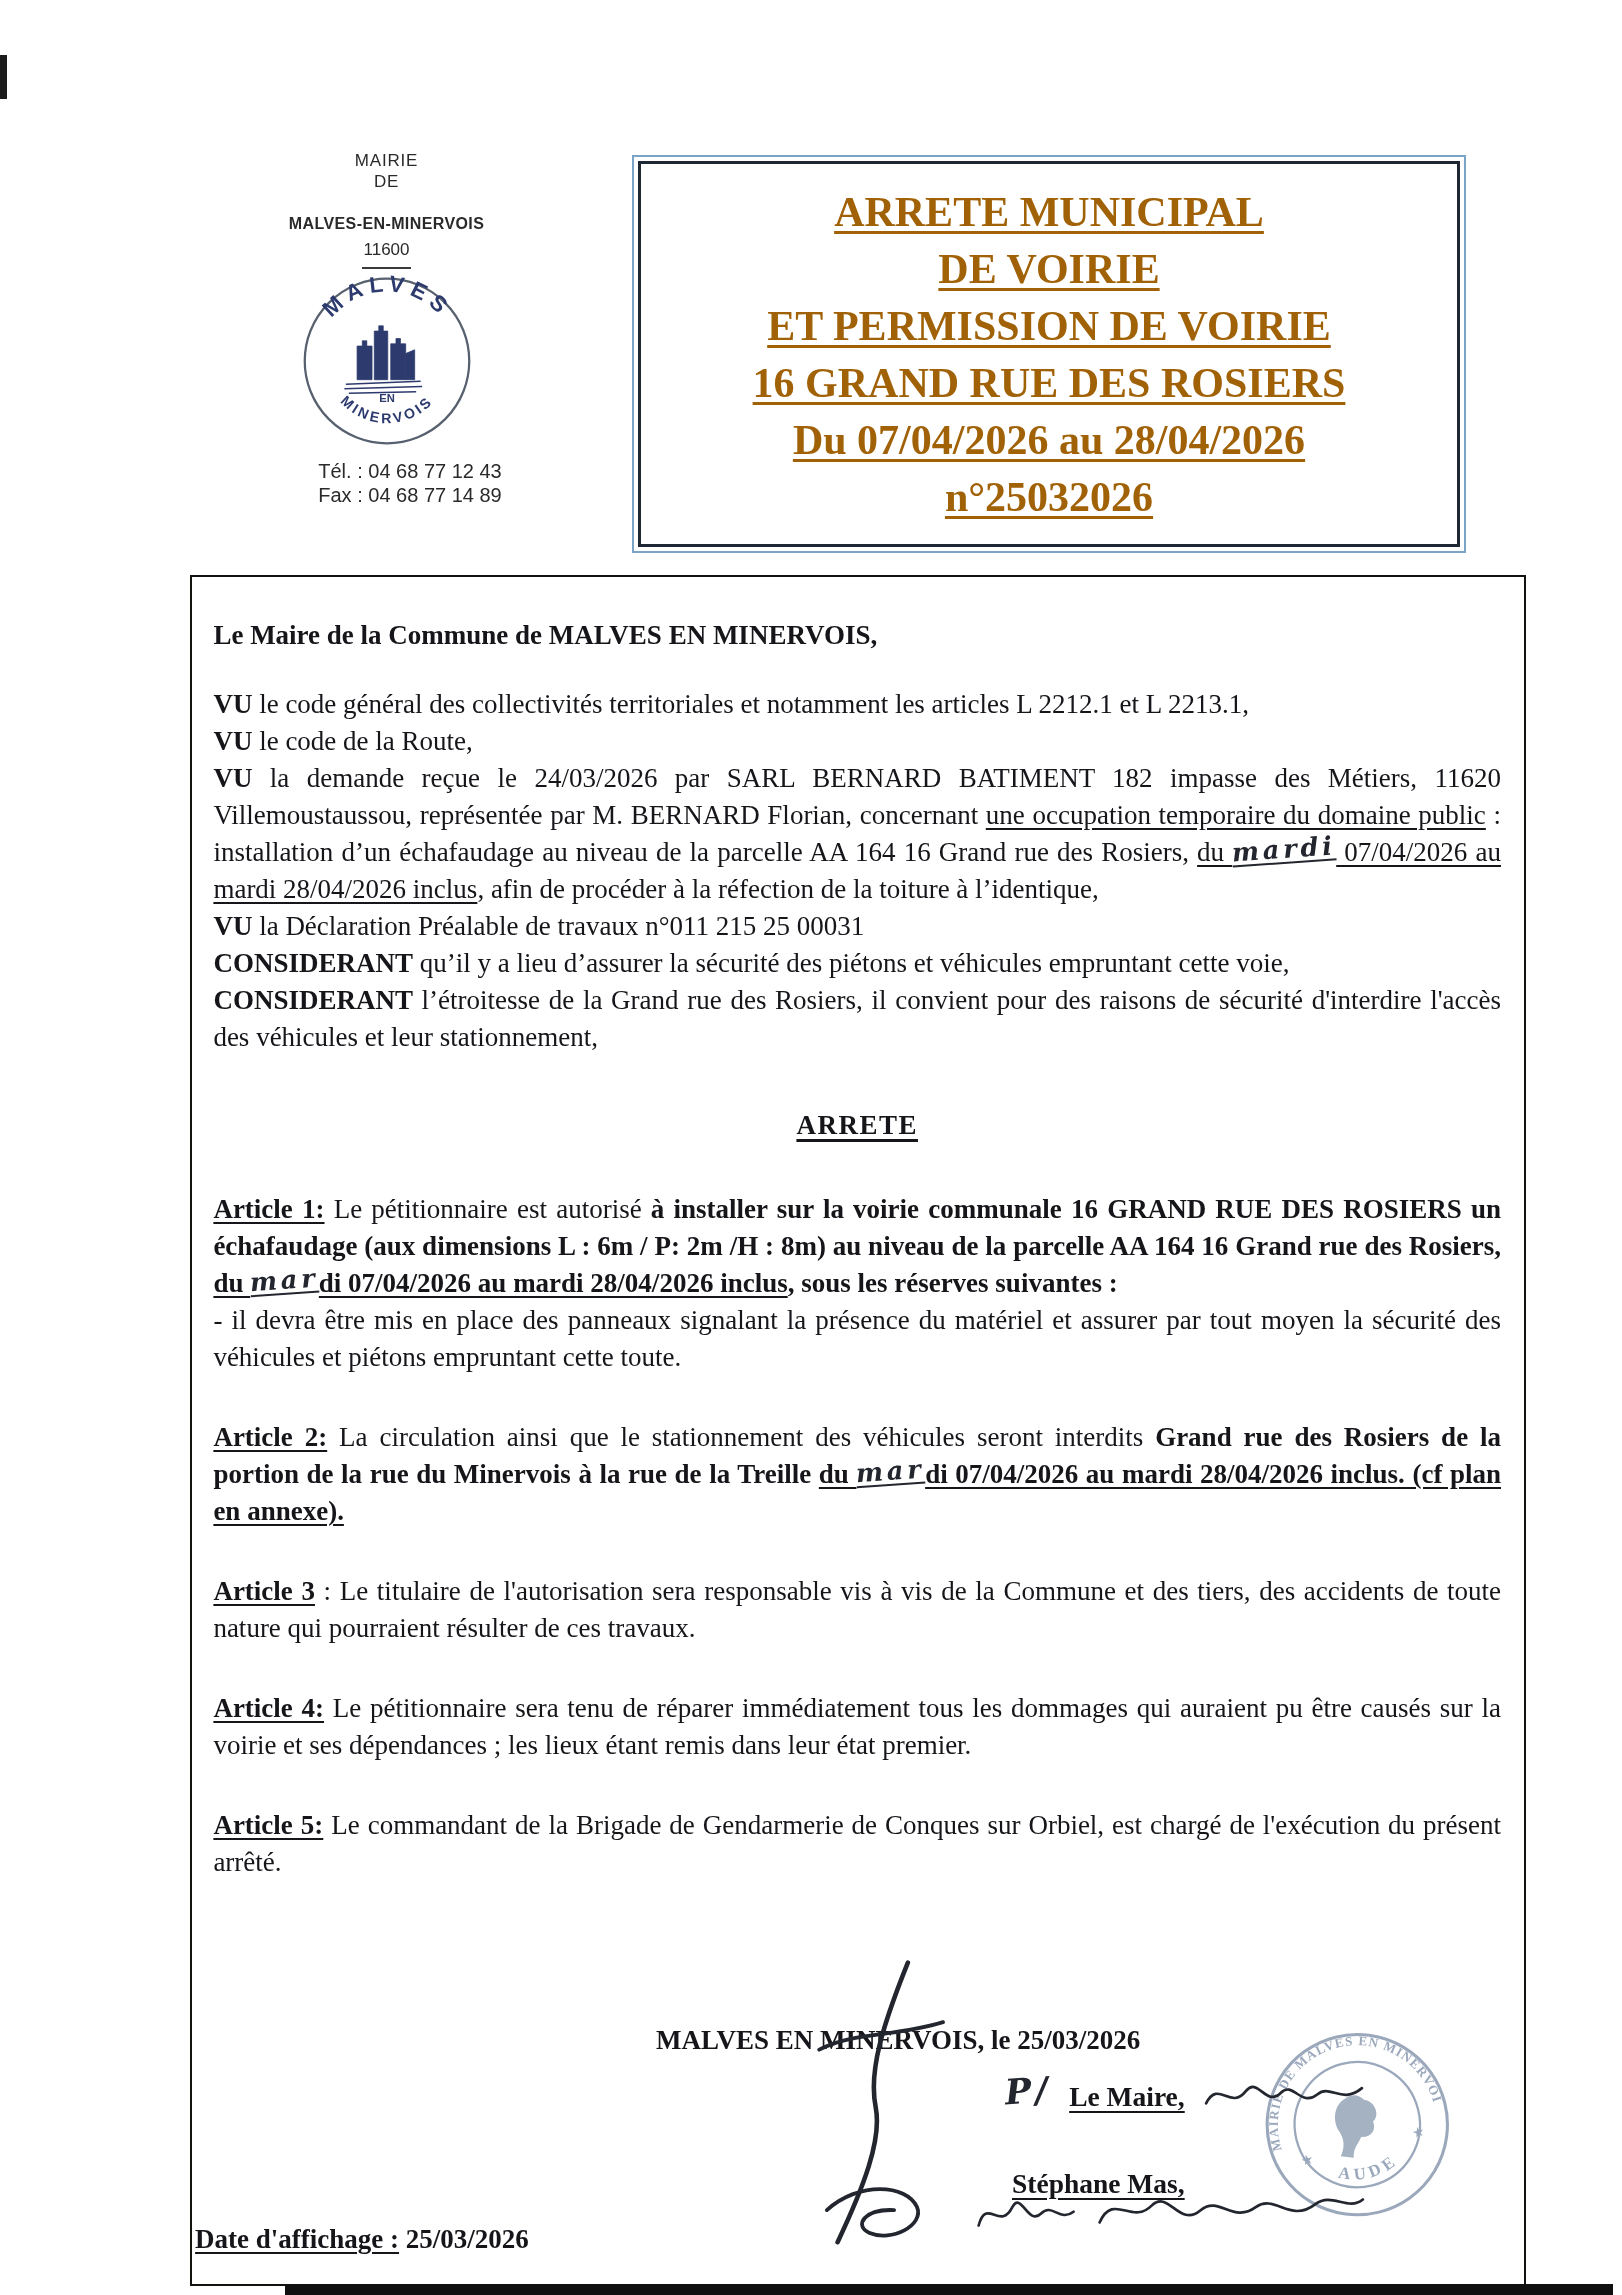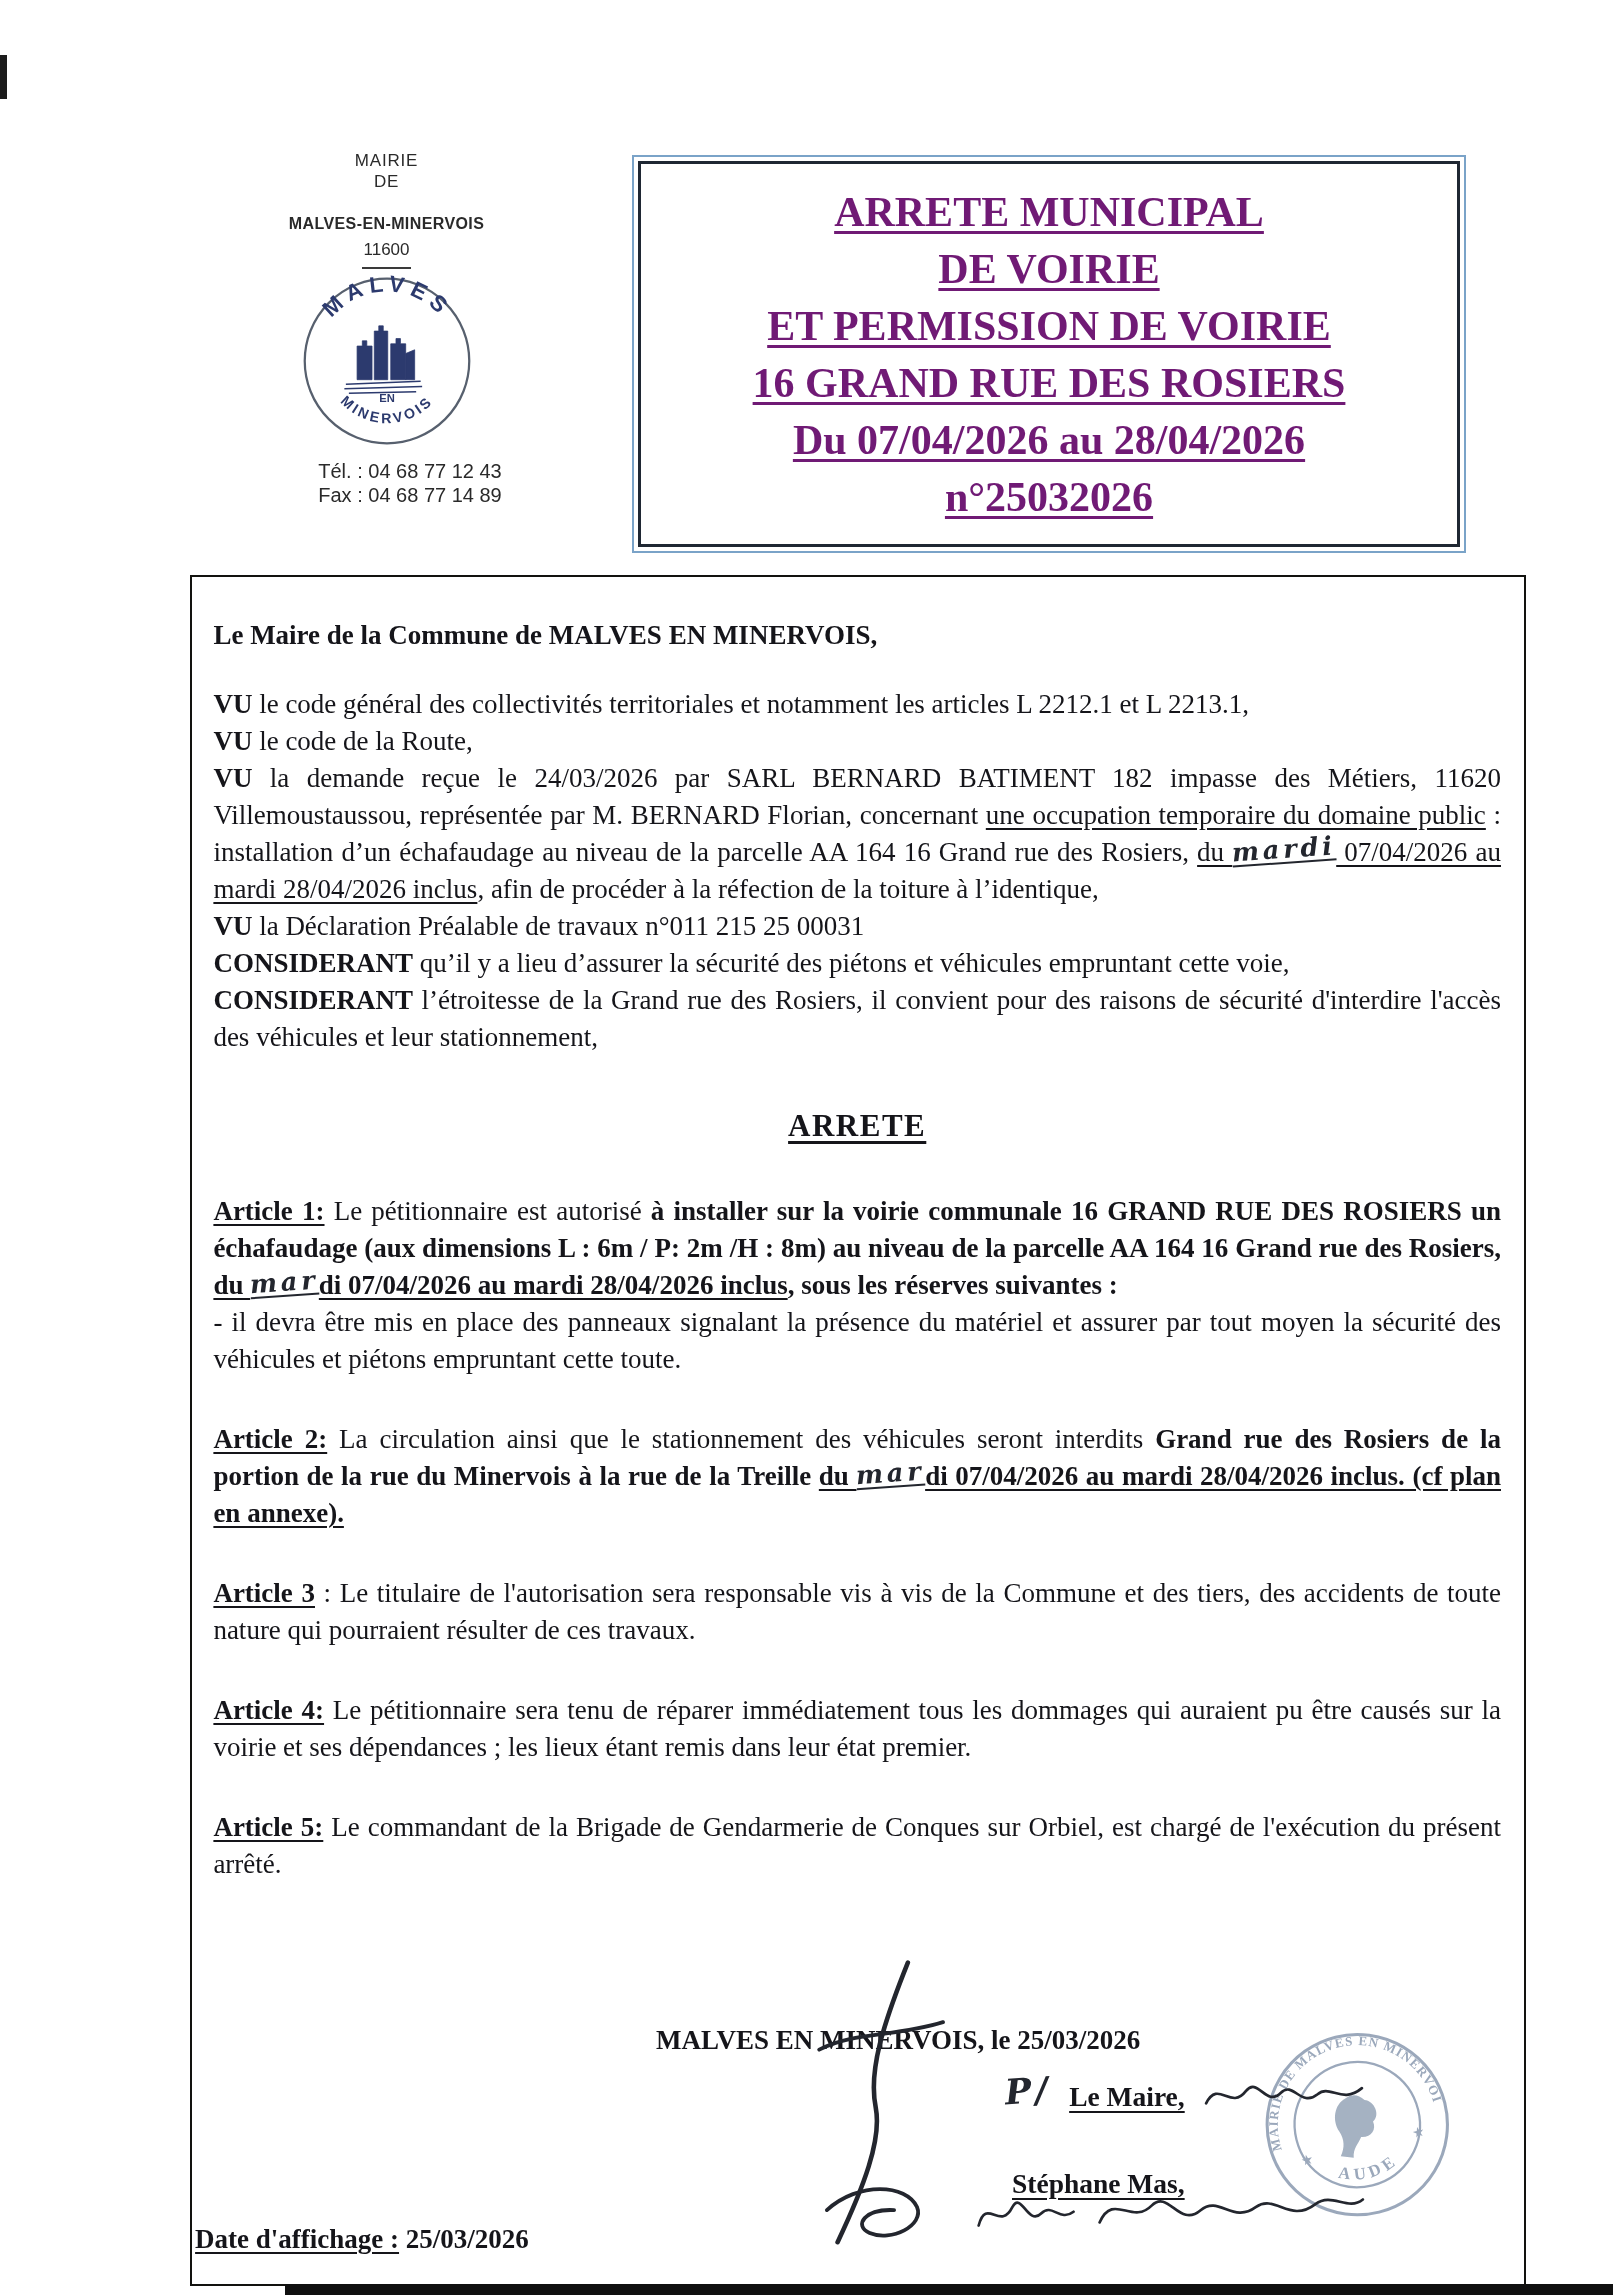--- a/index.html
+++ b/index.html
@@ -23,42 +23,42 @@
   .mh-divider{ width: 49px; height: 2.3px; background: #3a3a3a; margin: 6.1px auto 3.1px; }
   .mh-logo   { margin-top: 6.1px; }
   .mh-contact{ text-align: center; margin: 9.2px 0 0 47px; font-size: 20px; line-height: 24px; }
 
   
   .title-box {
     position: absolute; left: 632px; top: 155px; width: 834px;
     border: 2.3px solid #7aa3c8; padding: 3.8px; background: #fff;
   }
   .title-inner { border: 3.1px solid #1f2733; padding: 20px 9.2px 18.4px; text-align: center; }
-  .title-line  { font-weight: bold; font-size: 42px; line-height: 57px; color: #701a75; }
+  .title-line  { font-weight: bold; font-size: 42px; line-height: 57px; color: #a16207; }
   .title-line > span { text-decoration: underline; text-decoration-thickness: 3.1px; text-underline-offset: 5.4px; }
 
   
   .main-box {
     position: absolute; left: 190px; top: 575px; width: 1336px; height: 1711px;
     border: 2.3px solid #12120f; padding: 40px 23px 0 21.4px;
     font-size: 27px; line-height: 37px;
   }
   .main-box p { margin: 0; text-align: justify; }
   .b  { font-weight: bold; }
   .u  { text-decoration: underline; text-decoration-thickness: 2.3px; text-underline-offset: 3.8px; }
   .hw {
     font-family: "DejaVu Serif", serif; font-style: italic; font-weight: bold;
     letter-spacing: 3.8px; display: inline-block; transform: rotate(-4deg) translateY(-3.1px);
     font-size: 0.95em; color: #23262e;
   }
   .salutation { font-weight: bold; }
   .vu-block { margin-top: 32px; }
   .heading-arrete { text-align: center !important; margin-top: 51px !important; }
   .heading-arrete > span {
-    font-weight: bold; font-size: 31px; letter-spacing: 1.5px;
+    font-weight: bold; font-size: 27px; letter-spacing: 1.5px;
     text-decoration: underline; text-decoration-thickness: 2.7px; text-underline-offset: 4.6px;
   }
   .article { margin-top: 43px !important; }
   .article.first { margin-top: 47px !important; }
 
   
   .place-date { position: absolute; left: 464px; top: 1445px; font-weight: bold; white-space: nowrap; }
   .sig-big      { position: absolute; left: 601px;  top: 1381px; z-index: 3; }
   .sig-pmaire   { position: absolute; left: 813px; top: 1498px; white-space: nowrap; z-index: 2; }
   .sig-pmaire .p-slash { font-size: 35px; margin-right: 10.7px; }

